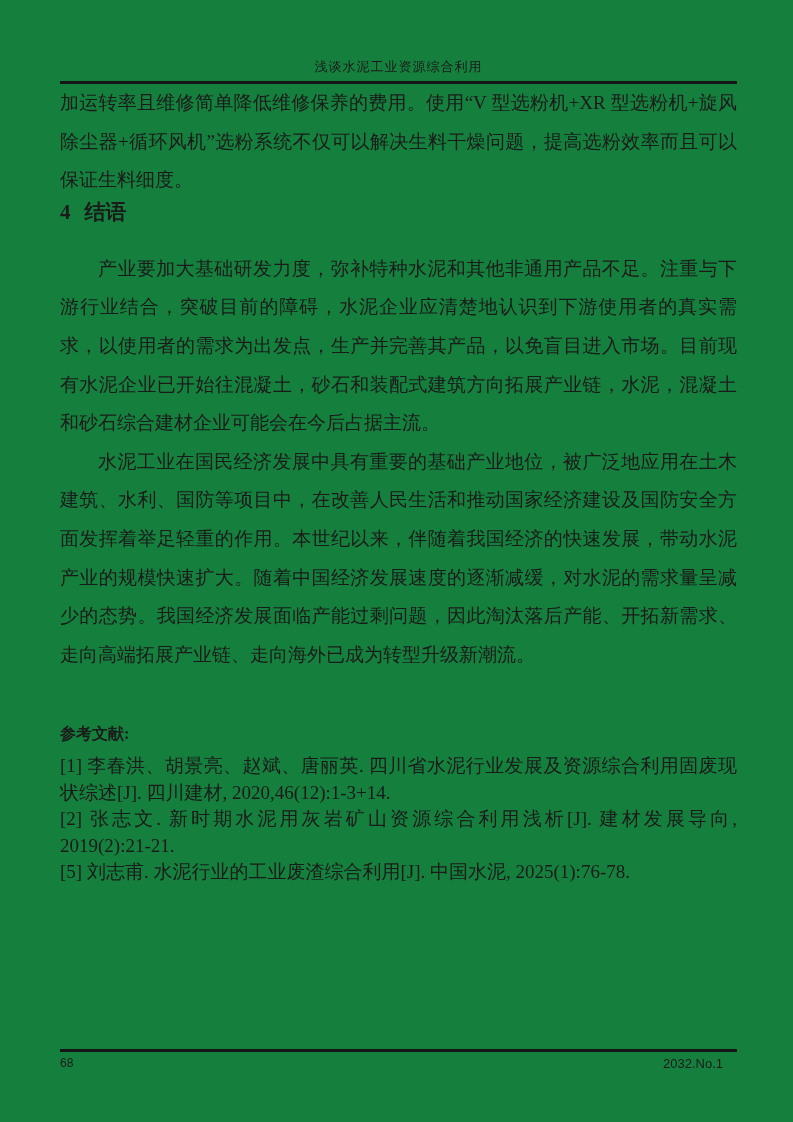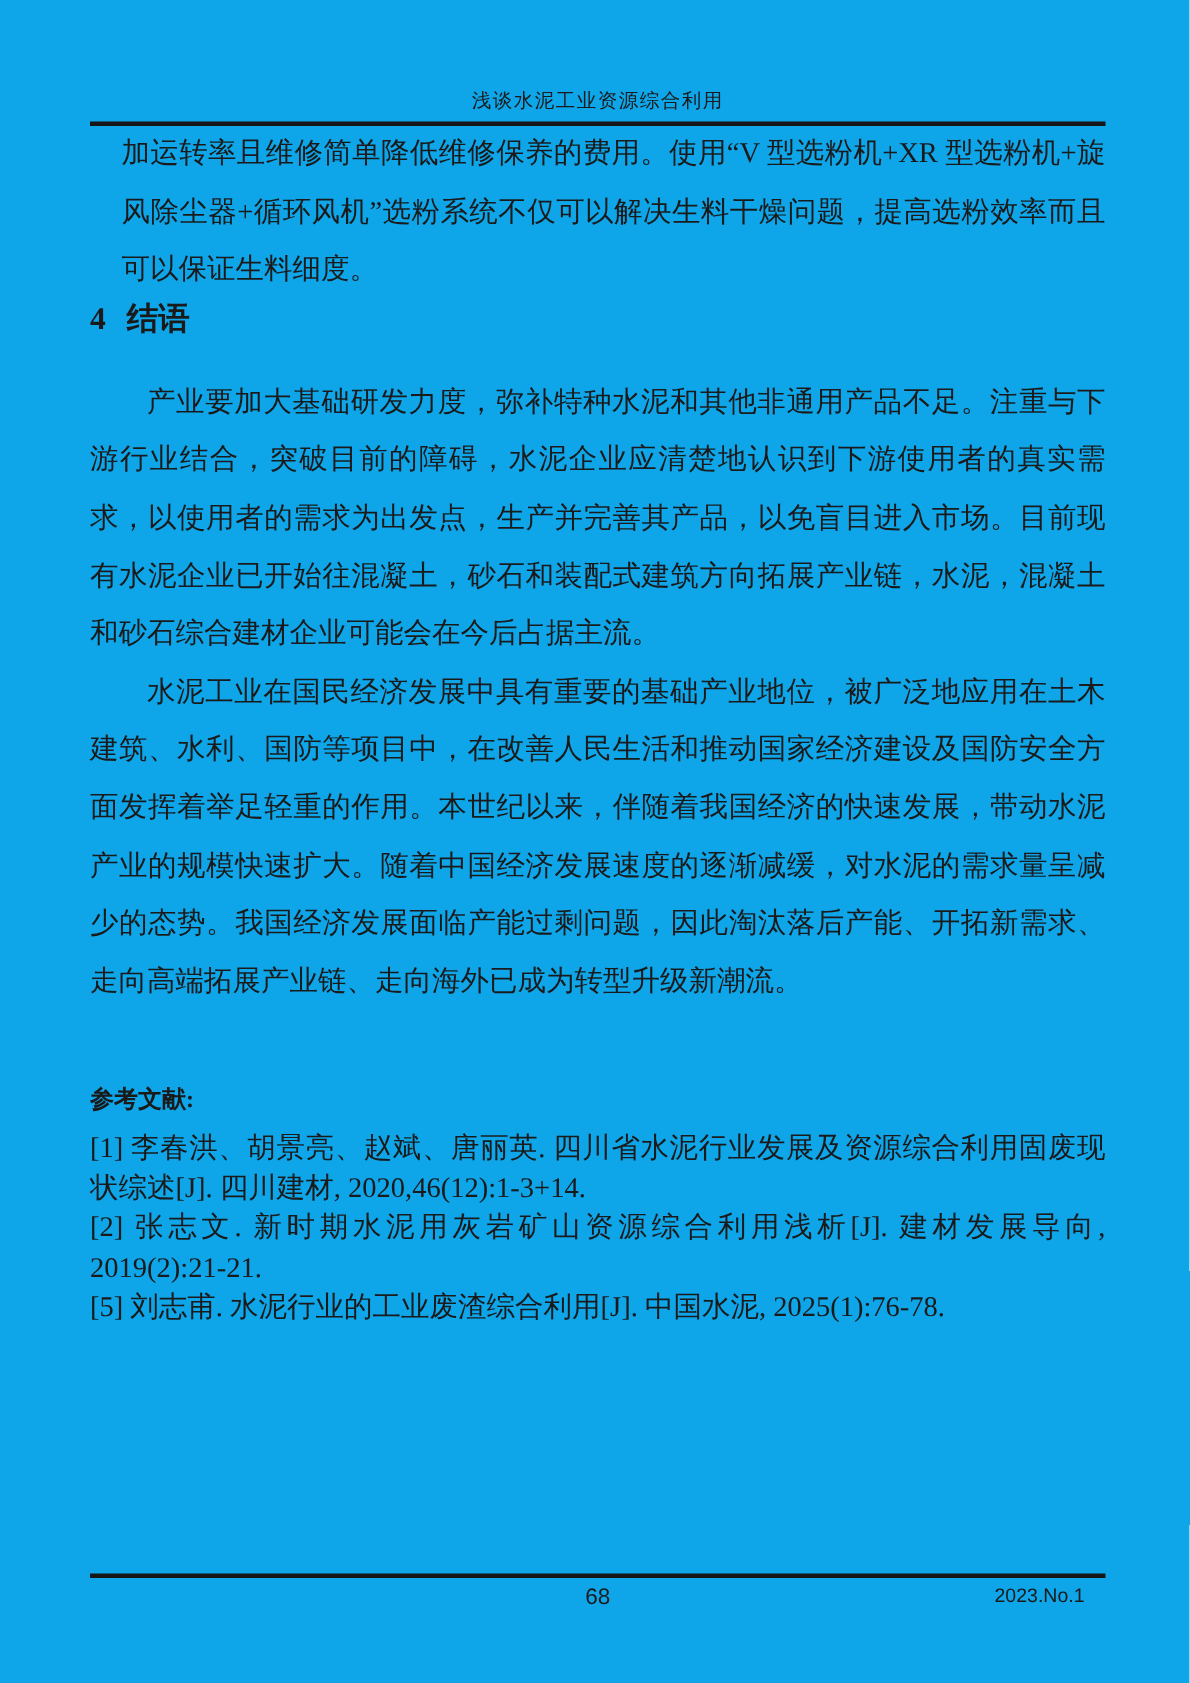--- a/index.html
+++ b/index.html
@@ -1,19 +1,19 @@
 <!DOCTYPE html>
 <html><head>
 <meta charset="utf-8">
 <style>
   html,body { margin:0; padding:0; background:#ffffff; }
   .page {
     position:relative;
     width:793px; height:1122px;
-    background:#0ea5e9;
+    background:#15803d;
     color:#1a1a1a;
     font-family:"Liberation Serif","DejaVu Serif",serif;
     overflow:hidden;
   }
   .content { position:absolute; left:60px; width:677px; }
 
   
   .header { top:56px; }
   .header-title {
     text-align:center;
@@ -32,21 +32,21 @@
     text-align:justify;
   }
   .para.indent { text-indent:2em; }
   .section-heading {
     margin:-6px 0 24px 0;
     font-size:21px;
     font-weight:bold;
     line-height:28px;
   }
   .section-heading .sec-num { margin-right:14px; }
-  .p1 { margin-bottom:4px;margin-left:21px; }
+  .p1 { margin-bottom:4px; }
 
   
   .refs { top:722px; }
   .refs-heading {
     font-size:16px;
     font-weight:bold;
     line-height:24px;
     margin:0 0 7px 0;
     font-family:Liberation Serif, serif;
   }
@@ -64,21 +64,21 @@
     line-height:24px;
   }
 
   
   .footer {
     top:1049px;
     border-top:3px solid #161616;
     font-family:"Liberation Sans","DejaVu Sans",sans-serif;
   }
   .footer-row { position:relative; padding-top:4px; }
-  .page-num { text-align:center; font-size:15px; }
+  .page-num { font-size:12px; }
   .issue { position:absolute; right:14px; top:4px; font-size:13px; }
 </style>
 </head>
 <body>
 
 <div class="page">
 
   <div class="content header">
     <div class="header-title">浅谈水泥工业资源综合利用</div>
     <div class="header-rule"></div>
@@ -100,17 +100,17 @@
     <p class="refs-heading">参考文献:</p>
     <div class="ref-item">[1] 李春洪、胡景亮、赵斌、唐丽英. 四川省水泥行业发展及资源综合利用固废现状综述[J]. 四川建材, 2020,46(12):1-3+14.</div>
     <div class="ref-item">[2] 张志文. 新时期水泥用灰岩矿山资源综合利用浅析[J]. 建材发展导向, 2019(2):21-21.</div>
     <div class="ref-item">[5] 刘志甫. 水泥行业的工业废渣综合利用[J]. 中国水泥, 2025(1):76-78.</div>
   </div>
 
 
   <div class="content footer">
     <div class="footer-row">
       <div class="page-num">68</div>
-      <div class="issue">2023.No.1</div>
+      <div class="issue">2032.No.1</div>
     </div>
   </div>
 
 </div>
 
 </body></html>

